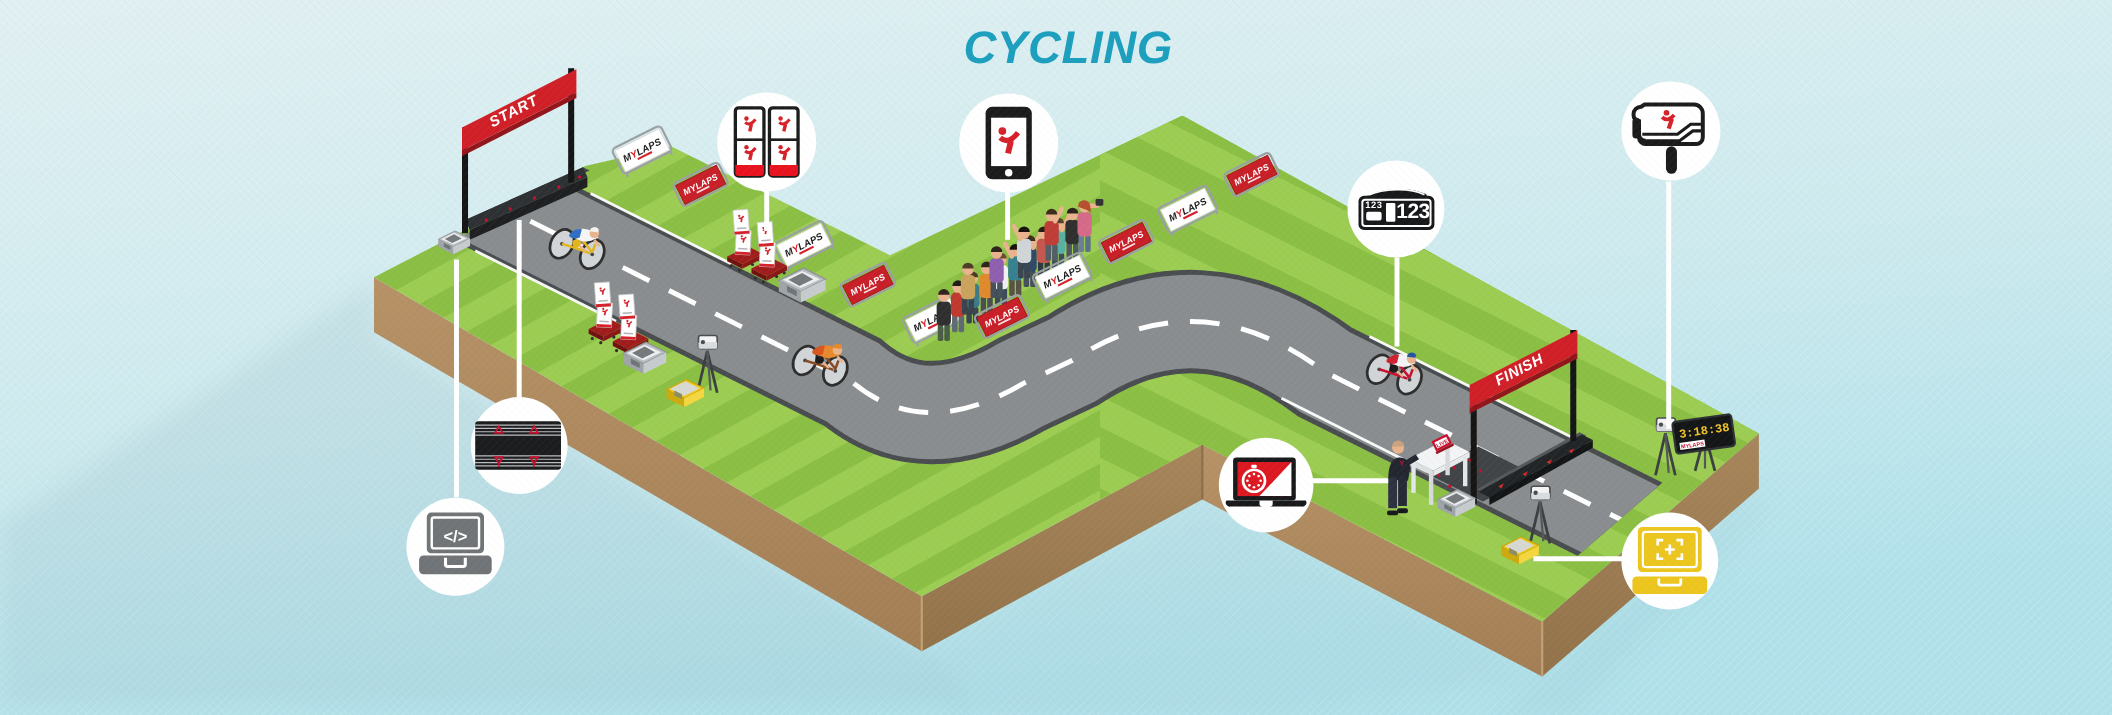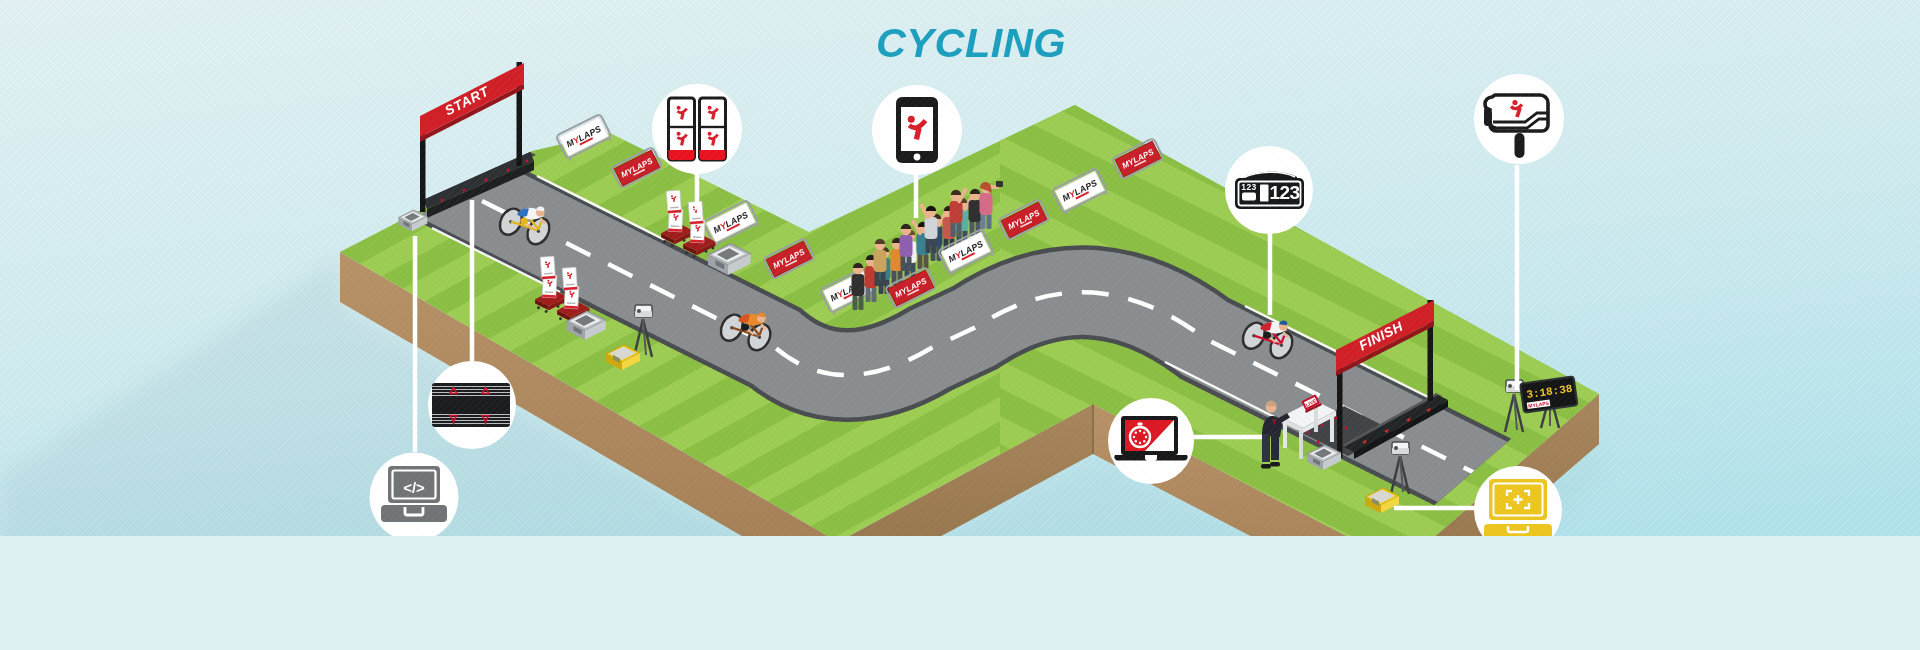--- a/index.html
+++ b/index.html
@@ -1,16 +1,16 @@
 <!DOCTYPE html>
 <html><head>
 <meta charset="utf-8">
 <style>
   html,body{margin:0;padding:0;background:#dff0f2;}
-  #wrap{position:relative;width:1920px;height:536px;overflow:hidden;font-family:"Liberation Sans",sans-serif;}
+  #wrap{position:relative;width:1920px;height:650px;overflow:hidden;font-family:"Liberation Sans",sans-serif;}
 </style>
 </head>
 <body>
 <div id="wrap">
 <svg width="1920" height="650" viewBox="0 0 1920 650">
 <defs>
   <linearGradient id="sky" x1="0" y1="0" x2="0.35" y2="1">
     <stop offset="0" stop-color="#e1f0f2"></stop>
     <stop offset="0.55" stop-color="#cdeaee"></stop>
     <stop offset="1" stop-color="#b0e1ea"></stop>

